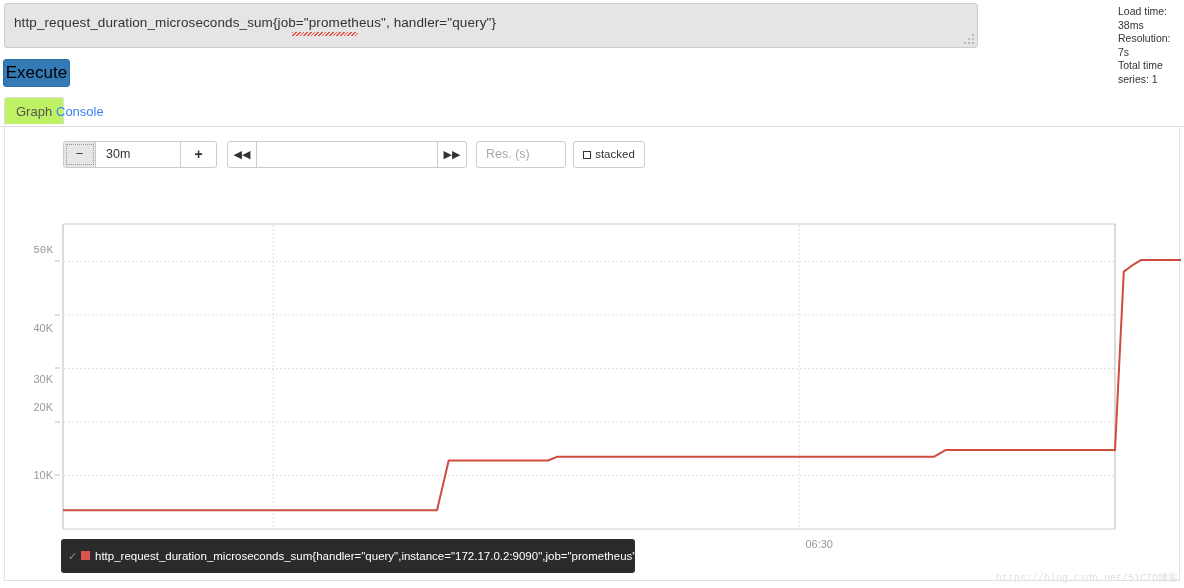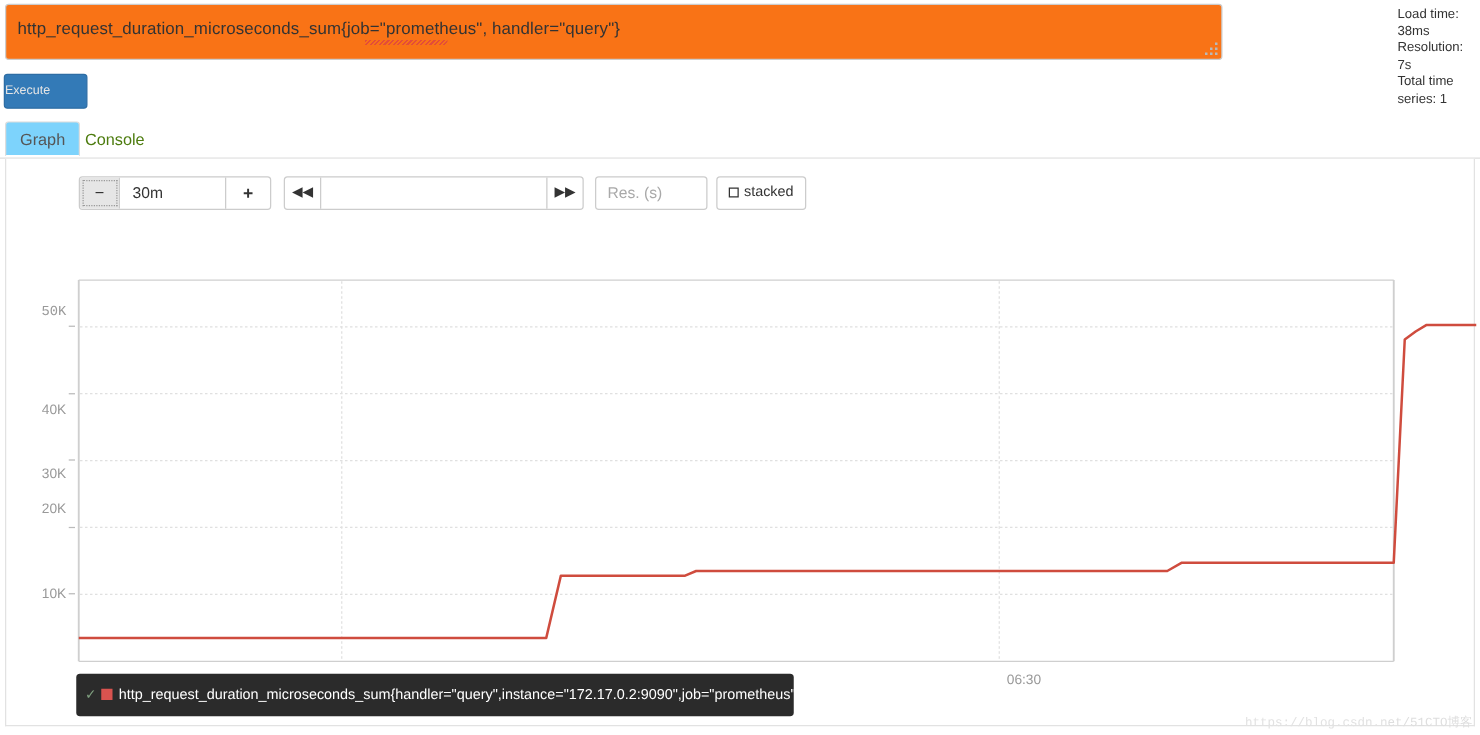--- a/index.html
+++ b/index.html
@@ -23,21 +23,21 @@
     position: absolute;
     left: 0; top: 0;
     width: 1184px; height: 52px;
   }
   .query-box {
     position: absolute;
     left: 4px; top: 3px;
     width: 974px; height: 45px;
     border: 1px solid #cccccc;
     border-radius: 3px;
-    background: #f97316;
+    background: #e5e5e5;
     box-sizing: border-box;
   }
   .query-text {
     position: absolute;
     left: 9px; top: 11px;
     font-size: 13.5px;
     color: #333333;
     white-space: nowrap;
     letter-spacing: 0.1px;
   }
@@ -77,23 +77,24 @@
     left: 0; top: 57px;
     width: 1184px; height: 34px;
   }
   .execute-btn {
     position: absolute;
     left: 3px; top: 2px;
     width: 67px; height: 28px;
     background: #337ab7;
     border: 1px solid #2e6da4;
     border-radius: 3px;
-    color: #e5e5e5;
-    font-size: 10px;
+    color: #000000;
+    font-size: 17px;
     line-height: 26px;
+    text-align: center;
     cursor: pointer;
     box-sizing: border-box;
   }
   .metric-select {
     position: absolute;
     left: 80px; top: 2px;
     width: 186px; height: 28px;
     border: 1px solid #bfbfbf;
     border-radius: 2px;
     background: #ffffff;
@@ -139,28 +140,28 @@
     height: 28px;
     font-size: 13px;
     line-height: 27px;
     padding: 0 11px;
     box-sizing: border-box;
     cursor: pointer;
   }
   .tab.active {
     left: 4px;
     color: #555555;
-    background: #7dd3fc;
+    background: #bef264;
     border: 1px solid #dddddd;
     border-bottom-color: #ffffff;
     border-radius: 3px 3px 0 0;
   }
   .tab.inactive {
-    left: 56px;
-    color: #4d7c0f;
+    left: 44px;
+    color: #3b82f6;
     border: 1px solid transparent;
   }
 
   
   .graph-panel {
     position: absolute;
     left: 4px; top: 127px;
     width: 1176px; height: 454px;
     border: 1px solid #e2e2e2;
     border-top: none;

